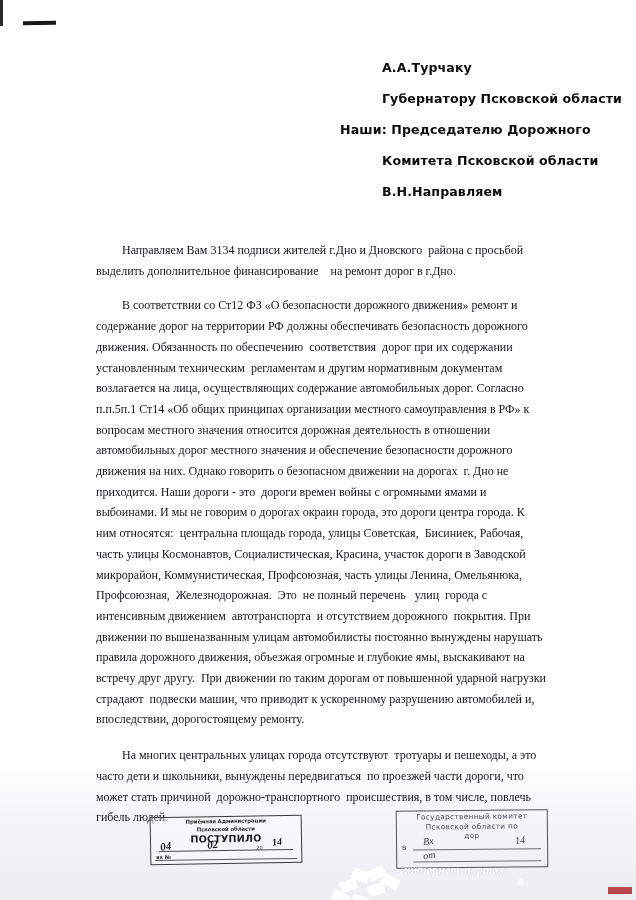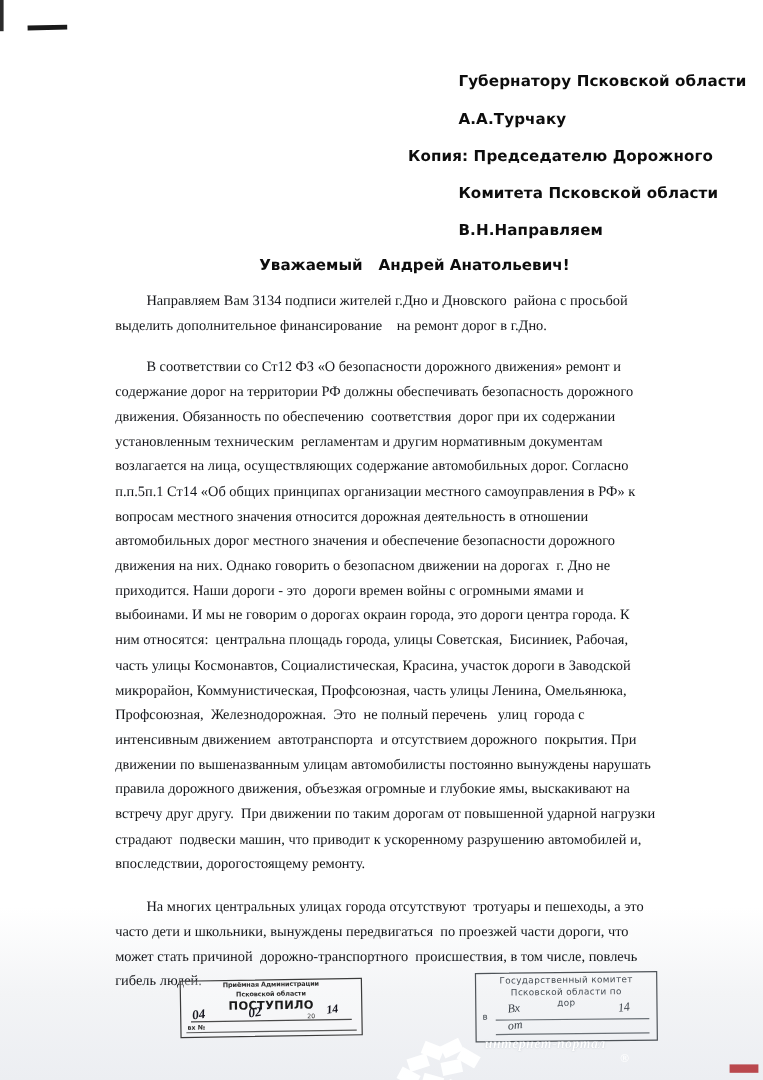--- a/index.html
+++ b/index.html
@@ -280,28 +280,27 @@
 </style>
 </head>
 <body>
 
 <div class="page">
 
   <div class="scan-edge-left"></div>
   <div class="scan-mark-top"></div>
 
   <div class="addressee">
+    <div class="indent">А.А.Турчаку</div>
     <div class="indent">Губернатору Псковской области</div>
-    <div class="indent">А.А.Турчаку</div>
-    <div>Копия: Председателю Дорожного</div>
+    <div>Наши: Председателю Дорожного</div>
     <div class="indent">Комитета Псковской области</div>
     <div class="indent">В.Н.Направляем</div>
   </div>
 
-  <div class="salutation">Уважаемый   Андрей Анатольевич!</div>
 
   <div class="body-text">
     <p class="p-intro">Направляем Вам 3134 подписи жителей г.Дно и Дновского  района с просьбой выделить дополнительное финансирование    на ремонт дорог в г.Дно.</p>
     <p class="p-main">В соответствии со Ст12 ФЗ «О безопасности дорожного движения» ремонт и содержание дорог на территории РФ должны обеспечивать безопасность дорожного движения. Обязанность по обеспечению  соответствия  дорог при их содержании установленным техническим  регламентам и другим нормативным документам возлагается на лица, осуществляющих содержание автомобильных дорог. Согласно п.п.5п.1 Ст14 «Об общих принципах организации местного самоуправления в РФ» к вопросам местного значения относится дорожная деятельность в отношении автомобильных дорог местного значения и обеспечение безопасности дорожного движения на них. Однако говорить о безопасном движении на дорогах  г. Дно не приходится. Наши дороги - это  дороги времен войны с огромными ямами и выбоинами. И мы не говорим о дорогах окраин города, это дороги центра города. К  ним относятся:  центральна площадь города, улицы Советская,  Бисиниек, Рабочая, часть улицы Космонавтов, Социалистическая, Красина, участок дороги в Заводской микрорайон, Коммунистическая, Профсоюзная, часть улицы Ленина, Омельянюка, Профсоюзная,  Железнодорожная.  Это  не полный перечень   улиц  города с интенсивным движением  автотранспорта  и отсутствием дорожного  покрытия. При движении по вышеназванным улицам автомобилисты постоянно вынуждены нарушать правила дорожного движения, объезжая огромные и глубокие ямы, выскакивают на встречу друг другу.  При движении по таким дорогам от повышенной ударной нагрузки страдают  подвески машин, что приводит к ускоренному разрушению автомобилей и, впоследствии, дорогостоящему ремонту.</p>
     <p class="p-last">На многих центральных улицах города отсутствуют  тротуары и пешеходы, а это часто дети и школьники, вынуждены передвигаться  по проезжей части дороги, что может стать причиной  дорожно-транспортного  происшествия, в том числе, повлечь гибель людей.</p>
   </div>
 
   <div class="stamp stamp-received">
     <div class="line-sm">Приёмная Администрации</div>
     <div class="line-sm">Псковской области</div>

